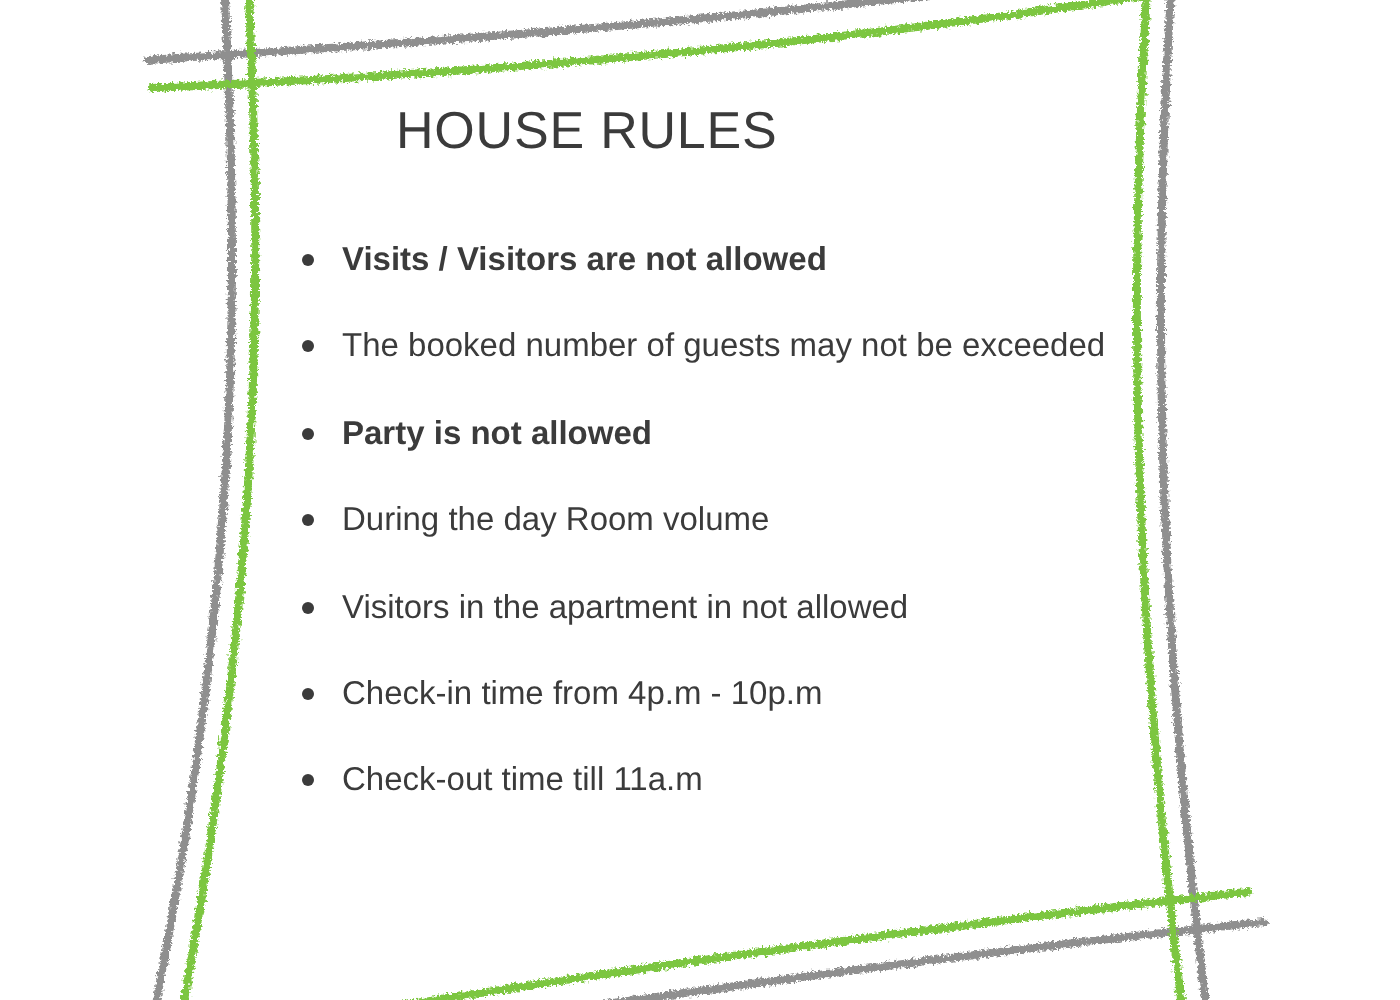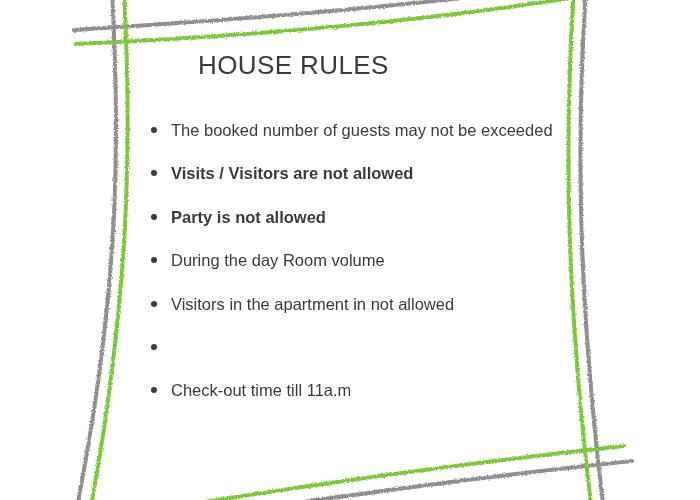--- a/index.html
+++ b/index.html
@@ -113,42 +113,43 @@
         <path d="M 120,516 C 260,492 440,466 624,446" stroke="#7cc63f"></path>
       </g>
     </g>
   </svg>
 
   <div id="content">
 
     <div id="page-title">HOUSE RULES</div>
 
     <ul id="rules-list">
+      <li class="rule-item bold">
+        <span class="bullet"></span>
+        <span class="rule-text">Visits / Visitors are not allowed</span>
+      </li>
       <li class="rule-item">
         <span class="bullet"></span>
         <span class="rule-text">The booked number of guests may not be exceeded</span>
-      </li>
-      <li class="rule-item bold">
-        <span class="bullet"></span>
-        <span class="rule-text">Visits / Visitors are not allowed</span>
       </li>
       <li class="rule-item bold">
         <span class="bullet"></span>
         <span class="rule-text">Party is not allowed</span>
       </li>
       <li class="rule-item">
         <span class="bullet"></span>
         <span class="rule-text">During the day Room volume</span>
       </li>
       <li class="rule-item">
         <span class="bullet"></span>
         <span class="rule-text">Visitors in the apartment in not allowed</span>
       </li>
       <li class="rule-item">
         <span class="bullet"></span>
+        <span class="rule-text">Check-in time from 4p.m - 10p.m</span>
       </li>
       <li class="rule-item">
         <span class="bullet"></span>
         <span class="rule-text">Check-out time till 11a.m</span>
       </li>
     </ul>
 
   </div>
 </div>
 

